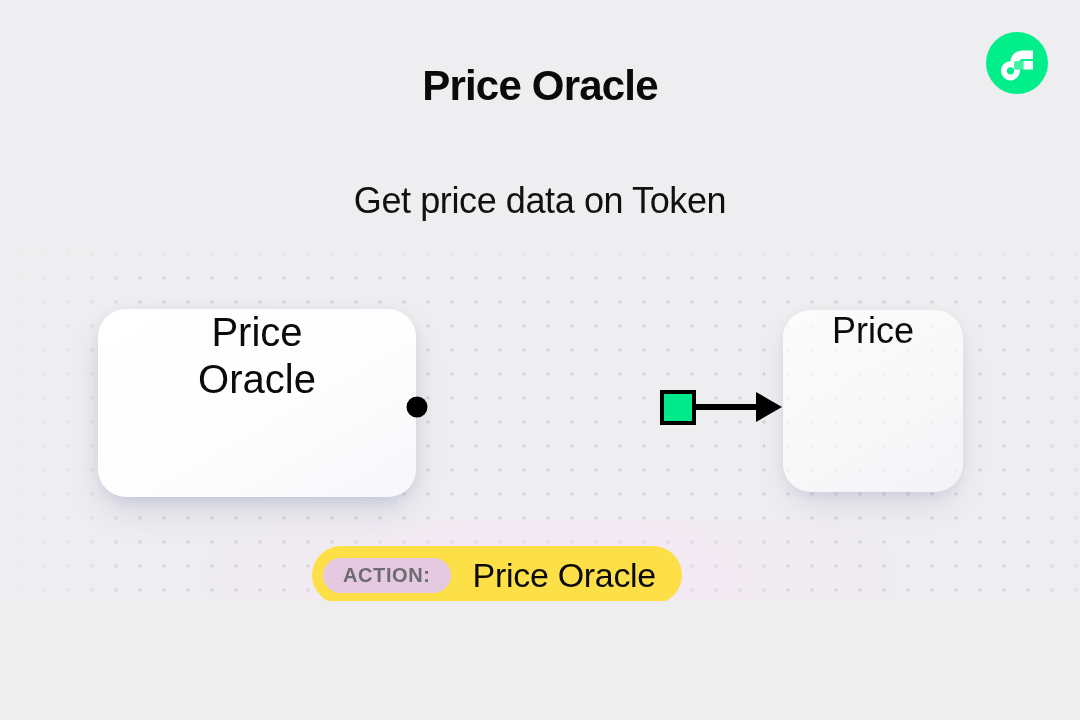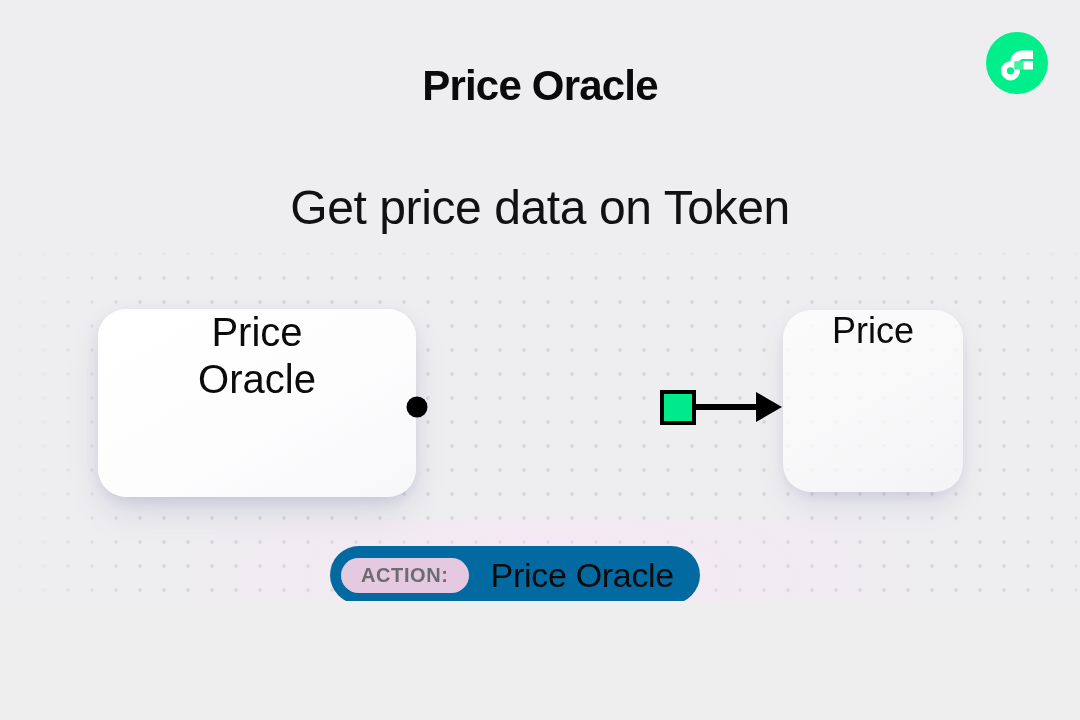--- a/index.html
+++ b/index.html
@@ -80,21 +80,21 @@
     font-weight: bold;
     letter-spacing: -0.8px;
     color: #0a0a0a;
   }
   .subtitle {
     position: absolute;
     left: 0;
     top: 180px;
     width: 1080px;
     text-align: center;
-    font-size: 48px;
+    font-size: 36px;
     font-weight: 400;
     letter-spacing: -0.4px;
     color: #111111;
   }
 
   
   .node {
     position: absolute;
     border-radius: 28px;
     display: flex;
@@ -132,25 +132,25 @@
     left: 400px;
     top: 380px;
     width: 390px;
     height: 56px;
   }
   .connector svg { display: block; }
 
   
   .action-pill {
     position: absolute;
-    left: 330px;
+    left: 312px;
     top: 546px;
     height: 58px;
     border-radius: 29px;
-    background: #0369a1;
+    background: #fde047;
     display: flex;
     align-items: center;
     padding: 0 26px 0 11px;
     box-sizing: border-box;
   }
   .action-tag {
     background: #e5c9e1;
     color: #6b6b70;
     border-radius: 20px;
     font-size: 20px;

